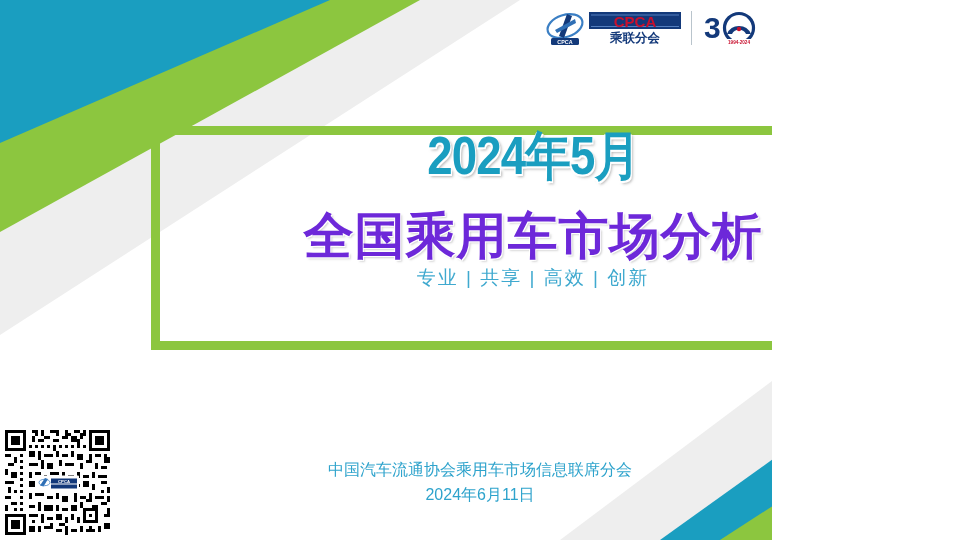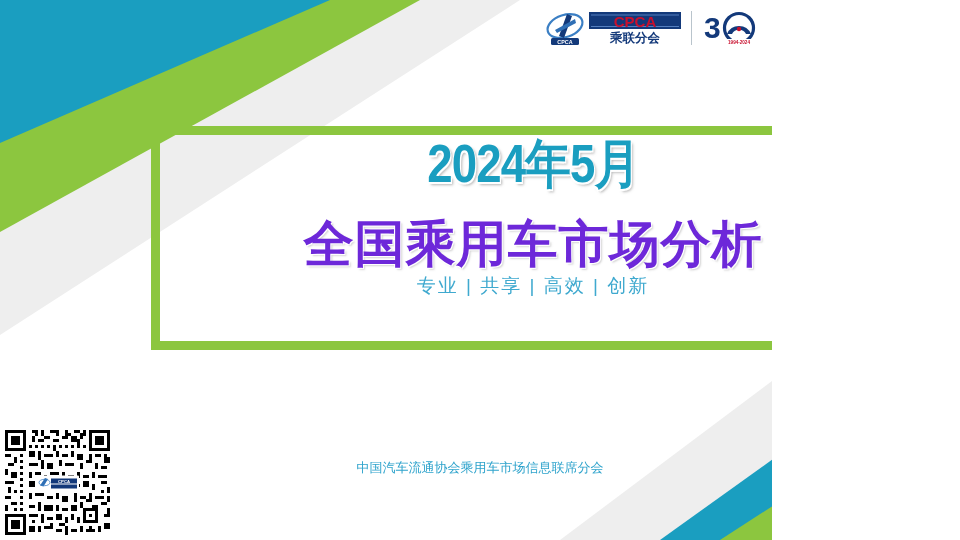--- a/index.html
+++ b/index.html
@@ -60,21 +60,21 @@
     position: absolute;
     left: 151px;
     top: 126px;
     width: 764px;
     height: 224px;
     display: flex;
     flex-direction: column;
     align-items: center;
     justify-content: flex-start;
     box-sizing: border-box;
-    padding-top: 10px;
+    padding-top: 2px;
   }
   .title-main {
     font-size: 53px;
     font-weight: bold;
     color: #1a9ec0;
     letter-spacing: -1px;
     line-height: 1.05;
     margin: 0;
     text-shadow:
       1.5px 1.5px 0 #ffffff,
@@ -105,21 +105,21 @@
   }
 
   
   .footer {
     position: absolute;
     left: 0;
     top: 458px;
     width: 960px;
     text-align: center;
     color: #2ea3cc;
-    font-size: 13px;
+    font-size: 16px;
     line-height: 1.55;
   }
   .footer div { white-space: nowrap; }
 
   
   .qr-wrap {
     position: absolute;
     left: 2px;
     top: 427px;
     width: 111px;
@@ -201,20 +201,21 @@
   </div>
 
   <div class="title-block">
     <div class="title-main">2024年5月</div>
     <div class="title-sub">全国乘用车市场分析</div>
     <div class="tagline">专业 | 共享 | 高效 | 创新</div>
   </div>
 
   <div class="footer">
     <div>中国汽车流通协会乘用车市场信息联席分会</div>
+    <div>2024年6月11日</div>
   </div>
 
   <div class="qr-wrap">
     <svg width="111" height="111" viewBox="0 0 37 37" shape-rendering="crispEdges">
       <rect width="37" height="37" fill="#ffffff"></rect>
       <g fill="#000000">
 
         <rect x="1" y="1" width="7" height="1"></rect>
           <rect x="1" y="7" width="7" height="1"></rect>
         <rect x="1" y="1" width="1" height="7"></rect>

